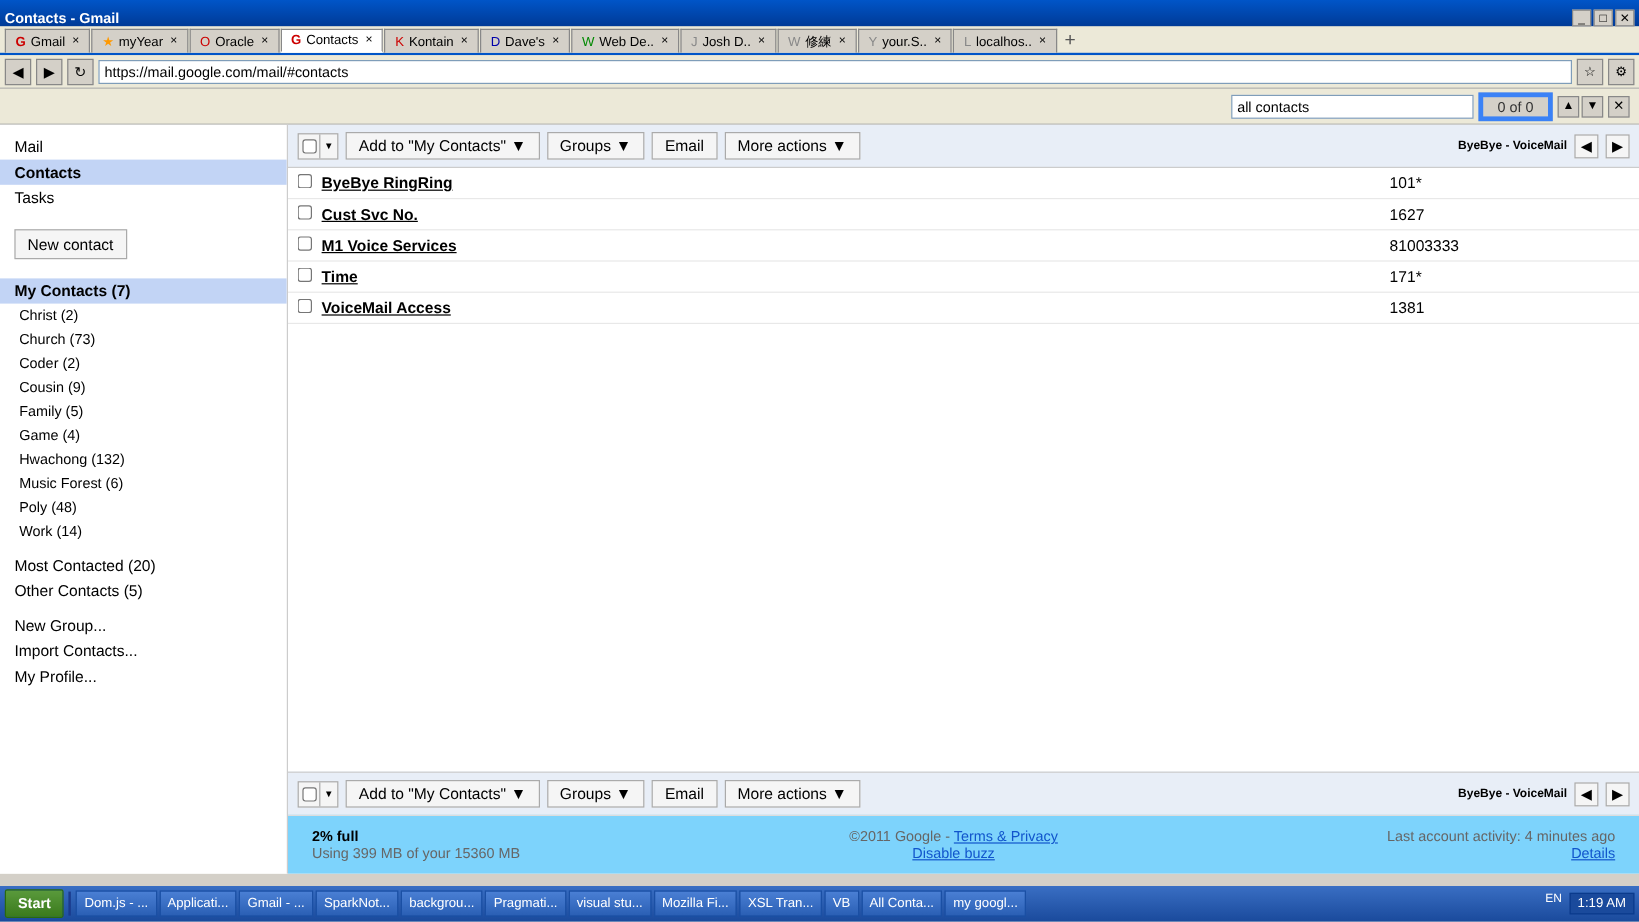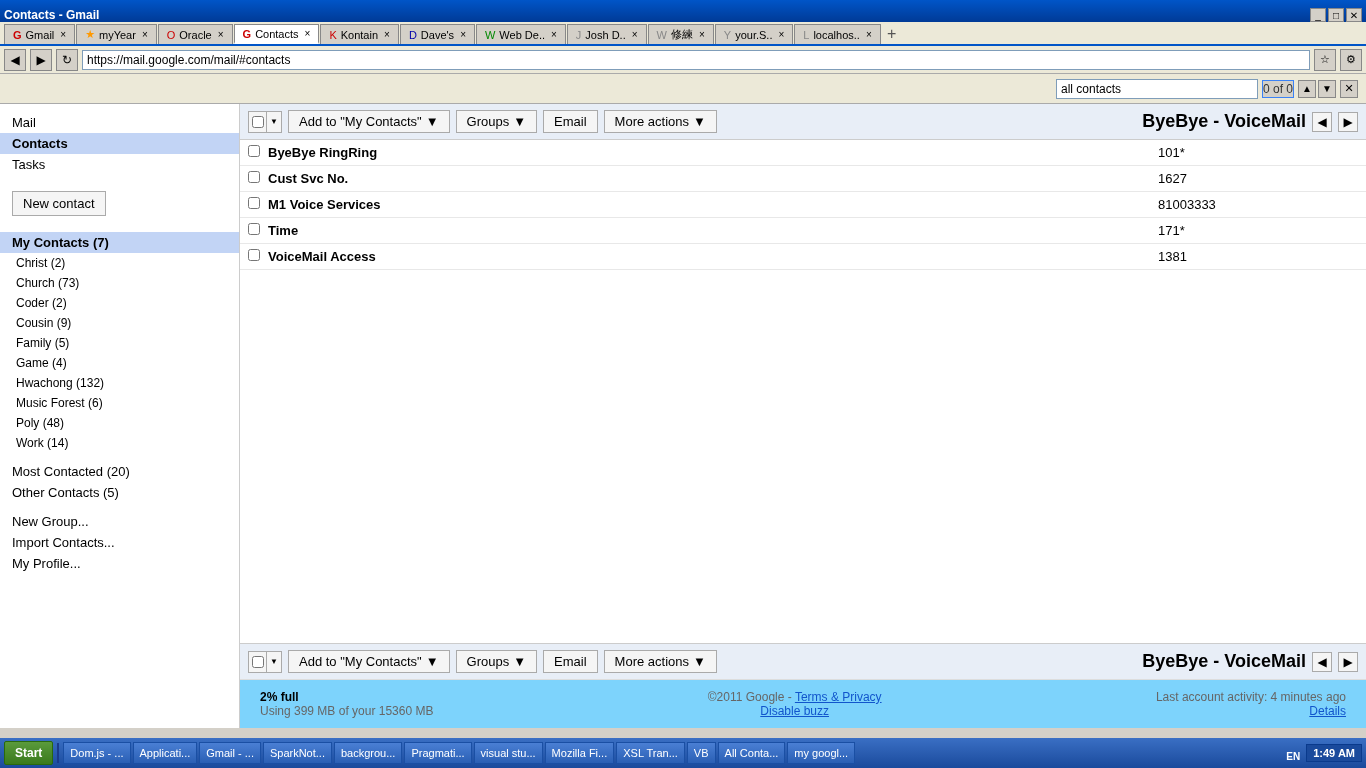--- a/index.html
+++ b/index.html
@@ -35,49 +35,49 @@
 
     
     .content-area { flex: 1; display: flex; flex-direction: column; }
 
     .toolbar { background: #e8eef7; border-bottom: 1px solid #ccc; padding: 6px 8px; display: flex; align-items: center; gap: 6px; }
     .checkbox-dropdown { display: flex; align-items: center; border: 1px solid #aaa; background: #f5f5f5; cursor: pointer; }
     .checkbox-part { width: 18px; height: 20px; display: flex; align-items: center; justify-content: center; border-right: 1px solid #aaa; }
     .dropdown-arrow { width: 14px; height: 20px; display: flex; align-items: center; justify-content: center; font-size: 8px; }
     .toolbar-btn { padding: 3px 10px; border: 1px solid #aaa; background: #f5f5f5; cursor: pointer; font-size: 13px; display: flex; align-items: center; gap: 4px; white-space: nowrap; }
     .toolbar-right { margin-left: auto; display: flex; align-items: center; gap: 6px; }
-    .contact-label { font-size: 18px; font-weight: bold; }
+    .contact-label { font-size: 10px; font-weight: bold; }
     .page-nav-btn { width: 20px; height: 20px; border: 1px solid #aaa; background: #f5f5f5; cursor: pointer; display: flex; align-items: center; justify-content: center; font-size: 12px; }
 
     .contacts-table { flex: 1; overflow-y: auto; }
     .contact-row { display: flex; align-items: center; padding: 5px 8px; border-bottom: 1px solid #e8e8e8; cursor: pointer; }
     .contact-checkbox { width: 20px; flex-shrink: 0; }
-    .contact-name { flex: 1; font-weight: bold; font-size: 13px; }
+    .contact-name { flex: 1; font-weight: bold; font-size: 13px; text-decoration: underline; }
     .contact-number { width: 200px; font-size: 13px; }
 
     .footer-bar { background: #e8eef7; border-top: 1px solid #ccc; padding: 6px 8px; display: flex; align-items: center; gap: 6px; }
 
     
     .search-bar { background: #ece9d8; height: 30px; display: flex; align-items: center; justify-content: flex-end; padding: 0 8px; border-bottom: 1px solid #aaa; }
     .search-input { height: 20px; width: 202px; border: 1px solid #7f9db9; padding: 0 4px; font-size: 12px; }
-    .search-count { font-size: 12px; margin: 10px 4px; color: #333; background: #d4d0c8; border: 1px solid #3b82f6; padding: 1px 0; }
+    .search-count { font-size: 12px; margin: 10px 4px; color: #333; background: #d4d0c8; border: 4px solid #3b82f6; padding: 1px 12px; }
     .search-nav { display: flex; gap: 2px; }
     .search-nav-btn { width: 18px; height: 18px; border: 1px solid #888; background: #d4d0c8; cursor: pointer; display: flex; align-items: center; justify-content: center; font-size: 10px; }
     .search-close-btn { width: 18px; height: 18px; border: 1px solid #888; background: #d4d0c8; cursor: pointer; display: flex; align-items: center; justify-content: center; font-size: 11px; margin-left: 4px; }
 
     
     .page-footer { background: #7dd3fc; padding: 10px 20px; display: flex; justify-content: space-between; align-items: flex-start; border-top: 1px solid #ddd; font-size: 12px; color: #666; }
     .footer-center a { color: #1155cc; text-decoration: underline; cursor: pointer; }
     .footer-center { text-align: center; }
 
     
     .taskbar { background: linear-gradient(to bottom, #3a6fc4, #1a4a9c); height: 30px; display: flex; align-items: center; padding: 0 4px; position: fixed; bottom: 0; left: 0; right: 0; gap: 2px; }
     .start-btn { background: linear-gradient(to bottom, #5a9a3c, #3a7a1c); border: 1px solid #2a6a0c; color: white; font-weight: bold; font-size: 12px; padding: 2px 10px; cursor: pointer; height: 24px; border-radius: 2px; }
     .taskbar-item { background: linear-gradient(to bottom, #4a7fd4, #2a5fb4); border: 1px solid #1a4fa4; color: white; font-size: 11px; padding: 2px 6px; cursor: pointer; height: 22px; display: flex; align-items: center; white-space: nowrap; max-width: 120px; overflow: hidden; }
-    .taskbar-right { margin-left: auto; display: flex; align-items: flex-end; gap: 4px; color: white; font-size: 11px; font-weight: bold; }
+    .taskbar-right { margin-left: auto; display: flex; align-items: flex-start; gap: 4px; color: white; font-size: 11px; }
     .taskbar-clock { background: #1a4a9c; border: 1px solid #0a3a8c; padding: 2px 6px; color: white; font-size: 11px; }
     .taskbar-divider { width: 2px; height: 20px; background: #1a3a8c; margin: 0 2px; }
     .tray-item { color: white; font-size: 10px; padding: 0 2px; }
   </style>
 </head>
 <body>
 
 <div class="title-bar">
   <span class="title-bar-text">Contacts - Gmail</span>
   <div class="title-bar-controls">
@@ -307,15 +307,15 @@
   <div class="taskbar-item">backgrou...</div>
   <div class="taskbar-item">Pragmati...</div>
   <div class="taskbar-item">visual stu...</div>
   <div class="taskbar-item">Mozilla Fi...</div>
   <div class="taskbar-item">XSL Tran...</div>
   <div class="taskbar-item">VB</div>
   <div class="taskbar-item">All Conta...</div>
   <div class="taskbar-item">my googl...</div>
   <div class="taskbar-right">
     <span class="tray-item">EN</span>
-    <div class="taskbar-clock">1:49 AM</div>
+    <div class="taskbar-clock">1:19 AM</div>
   </div>
 </div>
 
 </body></html>

